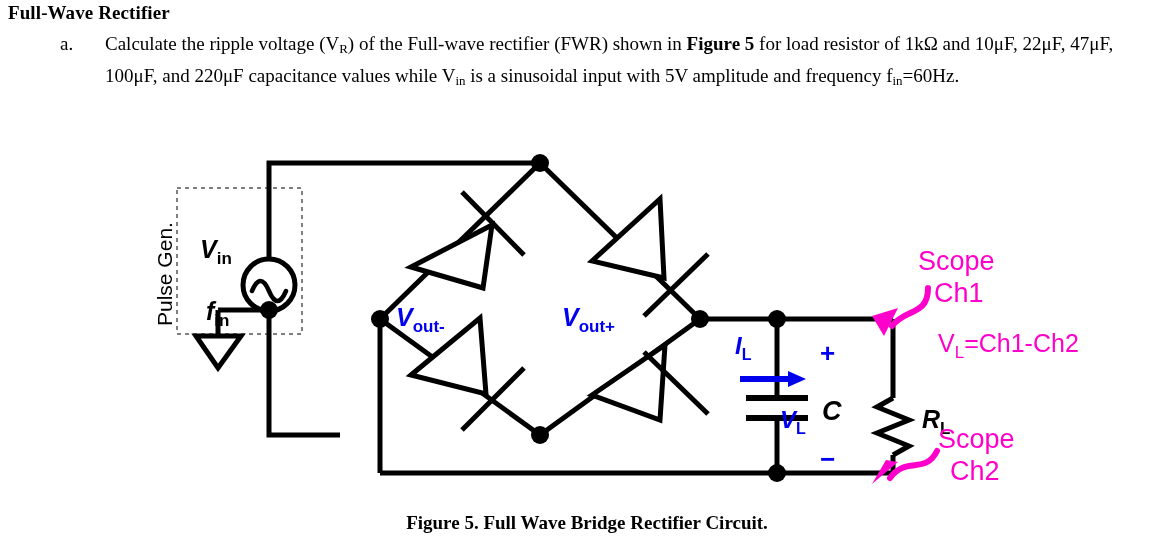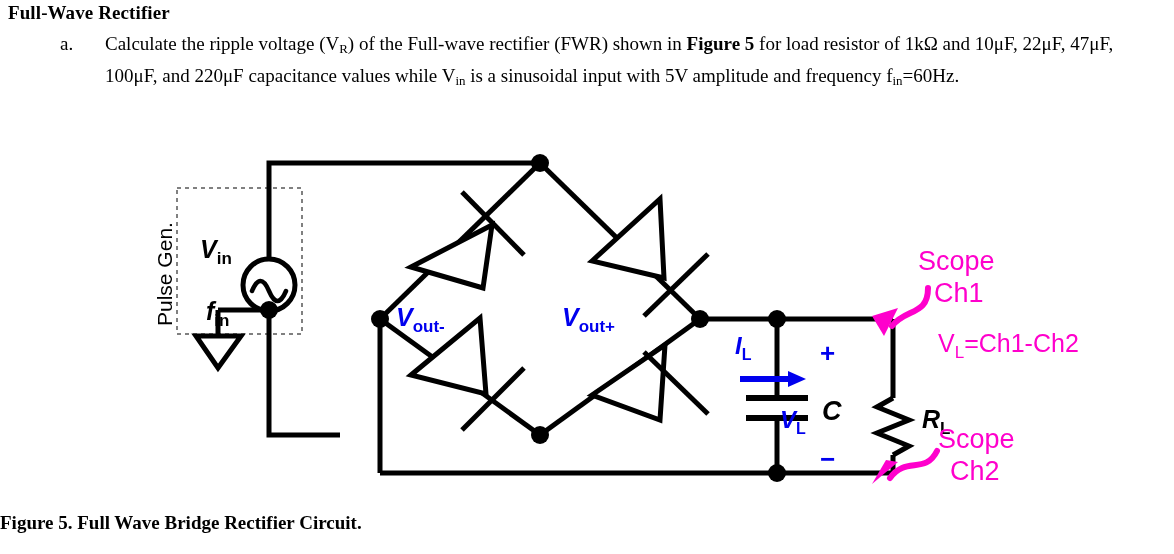--- a/index.html
+++ b/index.html
@@ -35,21 +35,21 @@
   }
   .q-body{
     display:block;margin-left:45px;
   }
   sub{font-size:0.68em;vertical-align:-0.22em;}
   .b{font-weight:bold;}
 
   
   .fig-caption{
     position:absolute;left:0;top:512px;width:1174px;
-    text-align:left;
+    text-align:center;
     font-family:"Liberation Serif", serif;
     font-weight:bold;font-size:19px;
   }
 
   
   .circuit{position:absolute;left:0;top:130px;width:1174px;height:390px;}
 
   .lbl{font-family:"Liberation Sans", sans-serif;}
 </style>
 </head>

